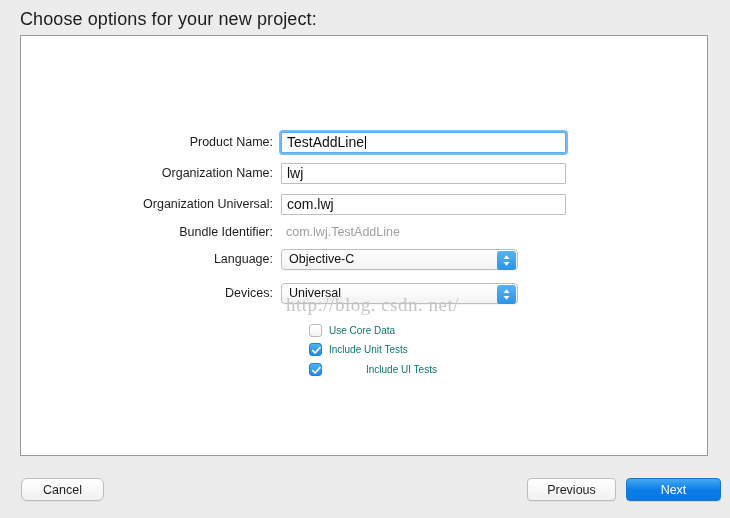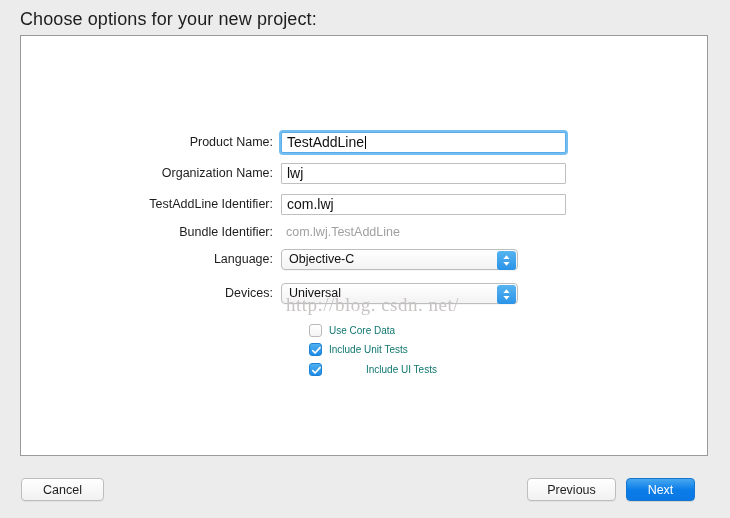--- a/index.html
+++ b/index.html
@@ -209,23 +209,23 @@
     background: linear-gradient(#ffffff, #f1f1f1);
     color: #1d1d1d;
     box-shadow: 0 1px 0 rgba(0,0,0,0.05);
   }
   .btn.primary {
     border: 1px solid #1576cf;
     background: linear-gradient(#47a8f0, #0a7ce8 52%, #0a78e4);
     color: #ffffff;
     box-shadow: 0 1px 0 rgba(0,0,0,0.10);
   }
-  #btn-cancel   { left: 21px;  top: 478px; width: 83px; }
+  #btn-cancel   { left: 21px;  top: 478px; width: 83px; border-radius: 6px; }
   #btn-previous { left: 527px; top: 478px; width: 89px; }
-  #btn-next     { left: 626px; top: 478px; width: 69px; text-align: center; }
+  #btn-next     { left: 626px; top: 478px; width: 95px; text-align: center; }
 </style>
 </head>
 <body>
 
 <div id="dialog">
 
   <div id="prompt">Choose options for your new project:</div>
 
   <div id="panel">
     <div class="form-area" id="form-area">
@@ -234,21 +234,21 @@
           <div class="focused-wrap">
             <span>TestAddLine</span>
             <span class="caret"></span>
           </div>
         </div>
         <div class="row" style="top: 126px;">
           <div class="lbl">Organization Name:</div>
           <input class="field" type="text" value="lwj" style="">
         </div>
         <div class="row" style="top: 157px;">
-          <div class="lbl">TestAddLine Identifier:</div>
+          <div class="lbl">Organization Universal:</div>
           <input class="field" type="text" value="com.lwj" style="">
         </div>
         <div class="row" style="top: 185px;">
           <div class="lbl">Bundle Identifier:</div>
           <div class="static-val">com.lwj.TestAddLine</div>
         </div>
         <div class="row" style="top: 212px;">
           <div class="lbl">Language:</div>
           <div class="popup">
             <span>Objective-C</span>

